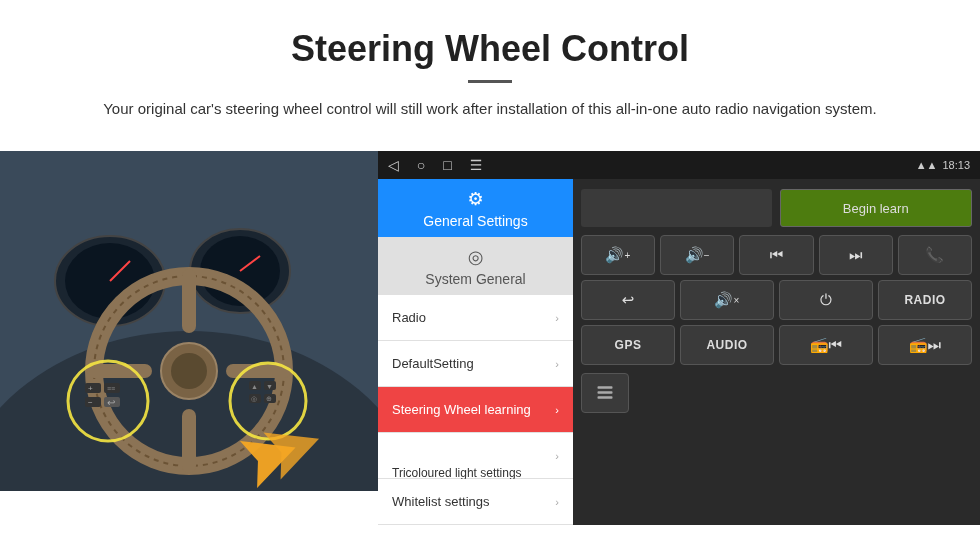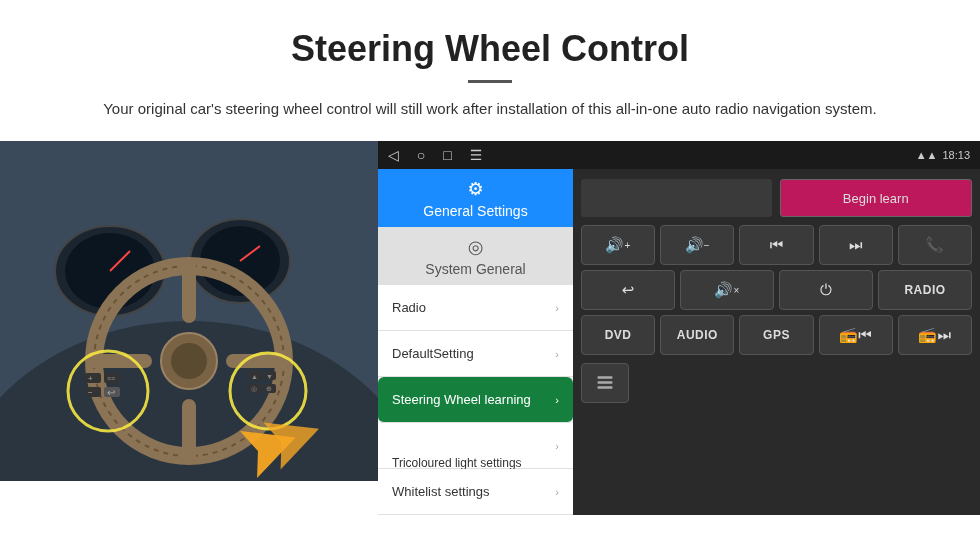--- a/index.html
+++ b/index.html
@@ -26,21 +26,21 @@
       width: 44px;
       height: 3px;
       background: #555;
       margin: 0 auto 14px;
     }
     .subtitle {
       font-size: 15px;
       color: #333;
       line-height: 1.6;
       max-width: 820px;
-      margin: 4px auto;
+      margin: 14px auto;
     }
 
     
     .main-content {
       display: flex;
       width: 980px;
       height: 340px;
     }
 
     
@@ -147,23 +147,22 @@
       justify-content: space-between;
       padding: 0 14px;
       height: 46px;
       border-bottom: 1px solid #e0e0e0;
       cursor: pointer;
       background: #fff;
       font-size: 13px;
       color: #333;
     }
     .menu-item.active-item {
-      background: #15803d;
+      background: #ef4444;
       color: #fff;
-      border-radius: 6px;
     }
     .menu-item .chevron {
       font-size: 11px;
       color: #aaa;
     }
     .menu-item.active-item .chevron {
       color: #fff;
     }
 
     
@@ -184,21 +183,21 @@
     }
     .begin-learn-spacer {
       flex: 1;
       height: 38px;
       background: #3a3a3a;
       border-radius: 3px;
     }
     .begin-learn-btn {
       flex: 1;
       height: 38px;
-      background: #be185d;
+      background: #4d7c0f;
       border-radius: 3px;
       display: flex;
       align-items: center;
       justify-content: center;
       color: #ddd;
       font-size: 13px;
       cursor: pointer;
       border: 1px solid #666;
     }
 
@@ -376,23 +375,22 @@
           </div>
 
           <div class="control-row">
             <div class="ctrl-btn">↩</div>
             <div class="ctrl-btn">🔊<span style="font-size:10px">×</span></div>
             <div class="ctrl-btn">⏻</div>
             <div class="ctrl-btn text-btn">RADIO</div>
           </div>
 
           <div class="control-row">
-            <div class="ctrl-btn text-btn">DVD</div>
+            <div class="ctrl-btn text-btn">GPS</div>
             <div class="ctrl-btn text-btn">AUDIO</div>
-            <div class="ctrl-btn text-btn">GPS</div>
             <div class="ctrl-btn">📻⏮</div>
             <div class="ctrl-btn">📻⏭</div>
           </div>
         </div>
 
         <div class="control-row" style="margin-top:2px;">
           <div class="ctrl-btn" style="max-width:48px;">
             <svg width="20" height="20" viewBox="0 0 24 24" fill="#aaa">
               <rect x="3" y="4" width="18" height="3" rx="1"></rect>
               <rect x="3" y="10" width="18" height="3" rx="1"></rect>

